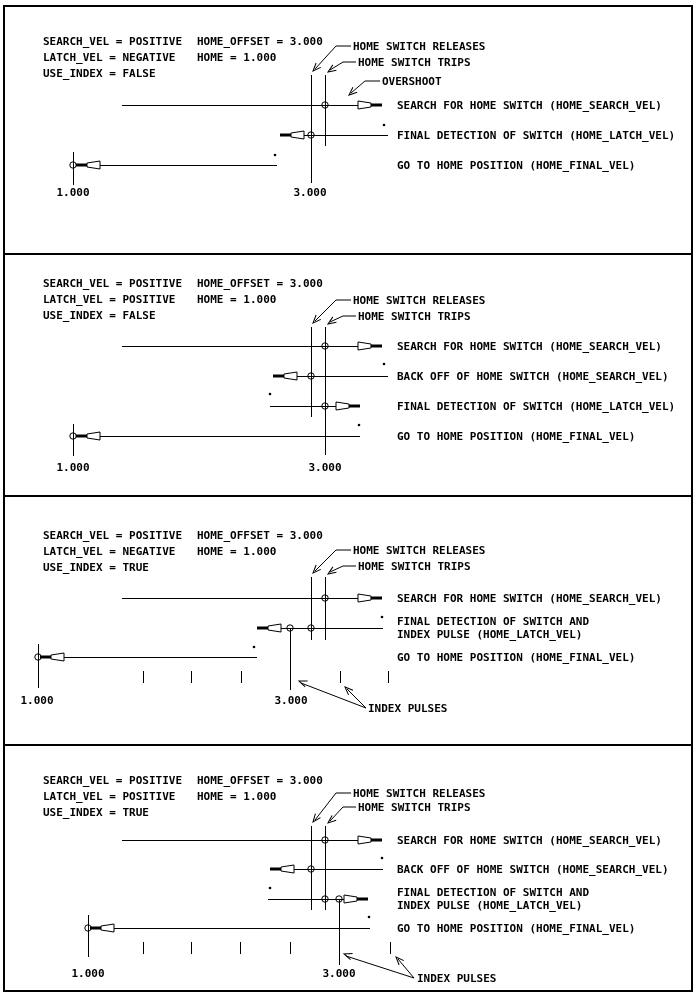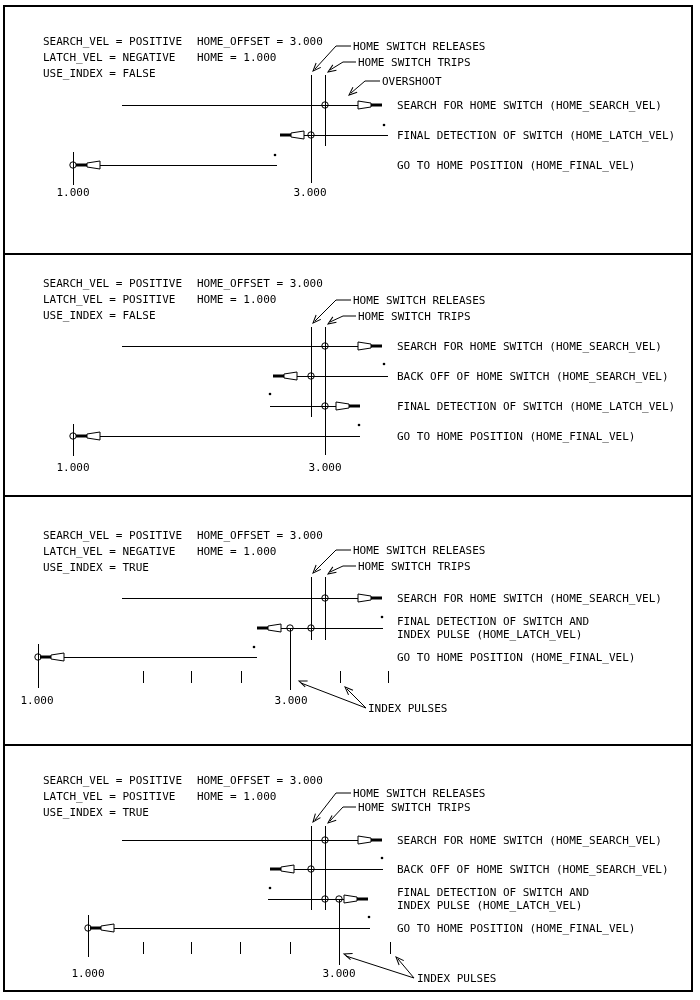--- a/index.html
+++ b/index.html
@@ -1,16 +1,16 @@
 <!DOCTYPE html>
 <html><head>
 <meta charset="utf-8">
 <style>
   html,body{margin:0;padding:0;background:#fff;}
-  #page{position:relative;width:700px;height:1000px;background:#ffffff;overflow:hidden;}
+  #page{position:relative;width:700px;height:1000px;background:#ffffff;overflow:hidden;font-weight:bold;}
   text{font-family:"DejaVu Sans Mono","Liberation Mono",monospace;font-size:11px;fill:#000;}
   .tc{text-anchor:middle;}
   line,polyline{stroke:#000;stroke-width:1;fill:none;}
   .hv{shape-rendering:crispEdges;}
   .frame{fill:none;stroke:#000;stroke-width:1.8;shape-rendering:crispEdges;}
   .sep{stroke:#000;stroke-width:1.8;shape-rendering:crispEdges;}
   .node{fill:none;stroke:#000;stroke-width:1;}
   .ah{fill:#fff;stroke:#000;stroke-width:1;}
   .dot{fill:#000;stroke:none;}
   .vt{fill:none;stroke:#000;stroke-width:1;}

